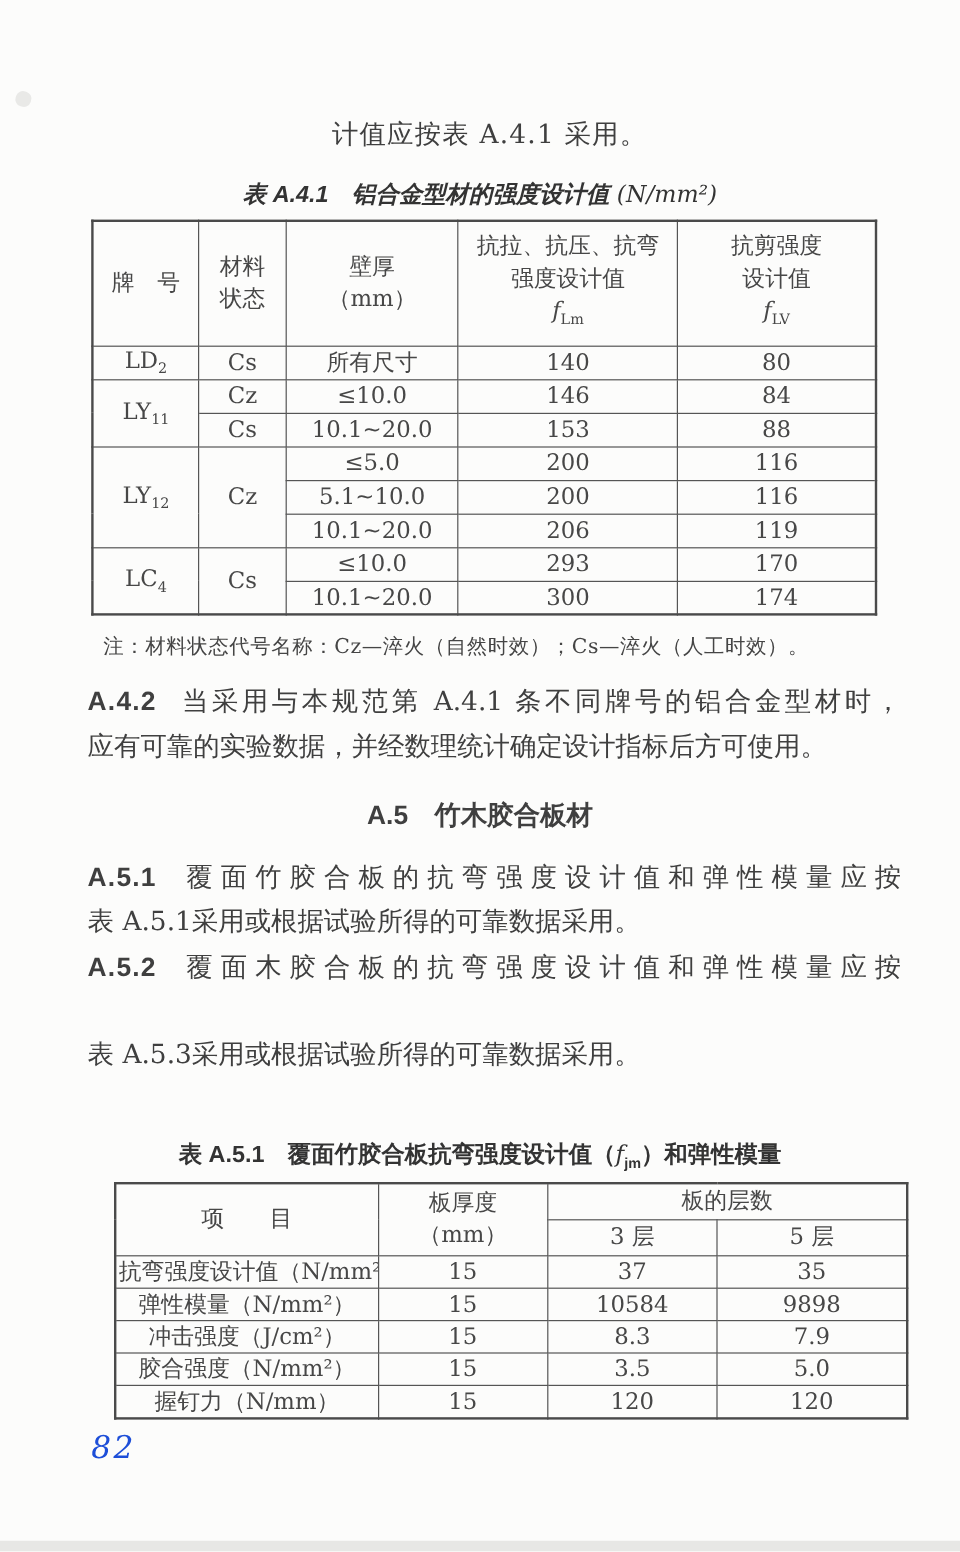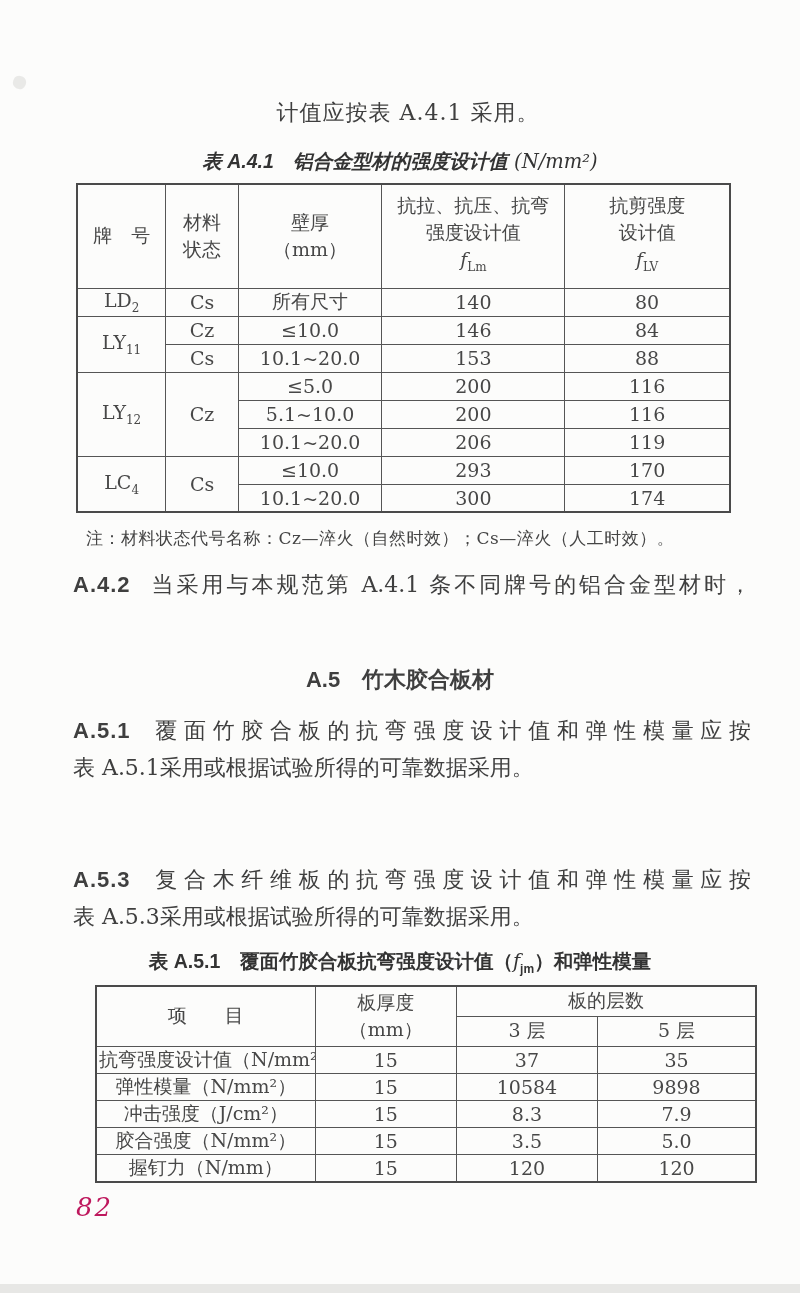--- a/index.html
+++ b/index.html
@@ -23,21 +23,21 @@
   table{border-collapse:collapse;table-layout:fixed;background:transparent;}
   .doc-table{border:2px solid #4a4a4a;}
   .doc-table td{
     border:1px solid #555;
     text-align:center;vertical-align:middle;
     font-size:19px;color:#474747;padding:0 2px;
     overflow:hidden;white-space:nowrap;
   }
   .hdr-line{line-height:27px;}
   .note-text{font-size:17px;color:#454545;letter-spacing:0.5px;}
-  .page-num{font-size:26px;font-style:italic;color:#be185d;letter-spacing:2px;}
+  .page-num{font-size:26px;font-style:italic;color:#1d4ed8;letter-spacing:2px;}
   .bottom-strip{left:0;top:1284px;width:800px;height:9px;background:#e7e7e5;}
   .smudge{left:13px;top:76px;width:13px;height:13px;background:#dcdcda;border-radius:45%;opacity:.6;transform:rotate(20deg);}
   .spread{letter-spacing:1px;text-align:center;}
 </style>
 </head>
 <body>
 
 <div class="abs smudge"></div>
 
 <div class="abs body-text spread" style="left:78px;top:94px;width:660px;">计值应按表 A.4.1 采用。</div>
@@ -126,34 +126,35 @@
     <td>300</td>
     <td>174</td>
   </tr>
 </tbody>
   </table>
 
 <div class="abs note-text" style="left:86px;top:527px;width:650px;">注：材料状态代号名称：Cz—淬火（自然时效）；Cs—淬火（人工时效）。</div>
 
 <div class="abs para body-text" style="top:566px;">
   <div class="jl"><span class="label">A.4.2</span><span>当采用与本规范第 A.4.1 条不同牌号的铝合金型材时，</span></div>
+  <div>应有可靠的实验数据，并经数理统计确定设计指标后方可使用。</div>
 </div>
 
 <div class="abs centered heiti body-text" style="top:661px;">A.5　竹木胶合板材</div>
 
 <div class="abs para body-text" style="top:712px;">
   <div class="jl"><span class="label">A.5.1</span><span>覆面竹胶合板的抗弯强度设计值和弹性模量应按</span></div>
   <div>表 A.5.1采用或根据试验所得的可靠数据采用。</div>
 </div>
 
 <div class="abs para body-text" style="top:787px;">
+  <div class="jl"><span class="label">A.5.2</span><span>覆面木胶合板的抗弯强度设计值和弹性模量应按</span></div>
 </div>
 
 <div class="abs para body-text" style="top:861px;">
-  <div class="jl"><span class="label">A.5.3</span><span>复合木纤维板的抗弯强度设计值和弹性模量应按</span></div>
   <div>表 A.5.3采用或根据试验所得的可靠数据采用。</div>
 </div>
 
 <div class="abs centered caption heiti" style="top:948px;">
   <span>表 A.5.1</span><span> </span><span>覆面竹胶合板抗弯强度设计值（</span><span class="fsym">f</span><sub>jm</sub><span>）和弹性模量</span>
 </div>
 
 <table class="abs doc-table" style="left:70px;top:985px;width:662px;margin-left:25px;">
   <colgroup>
     <col style="width:33.2%">

